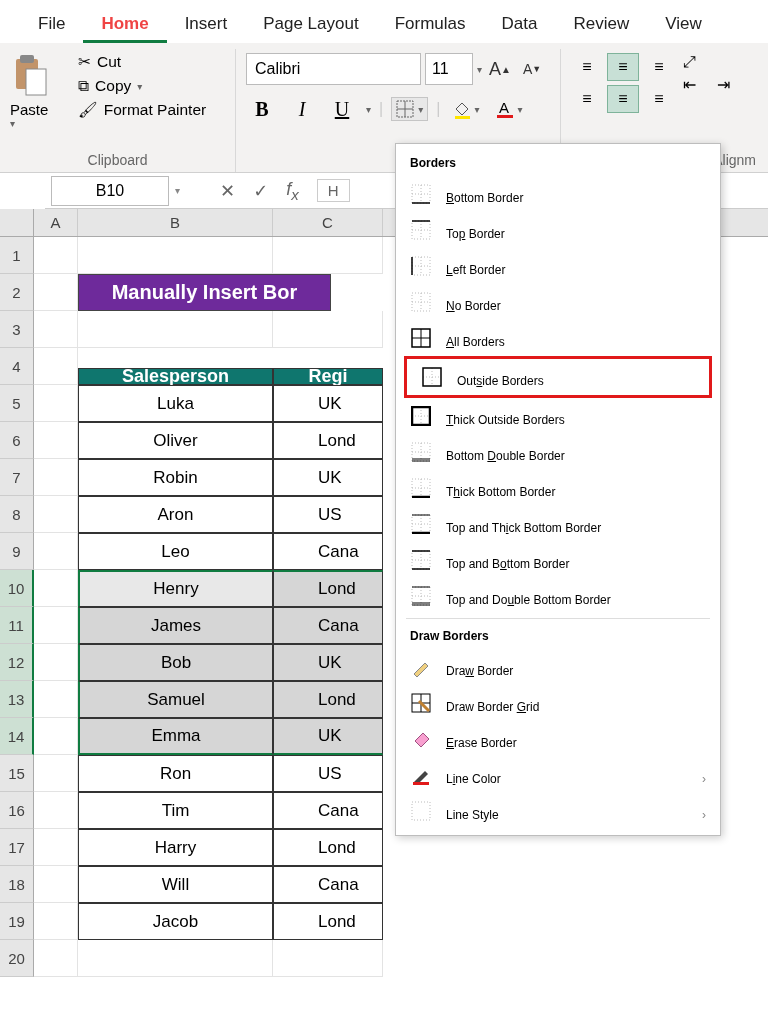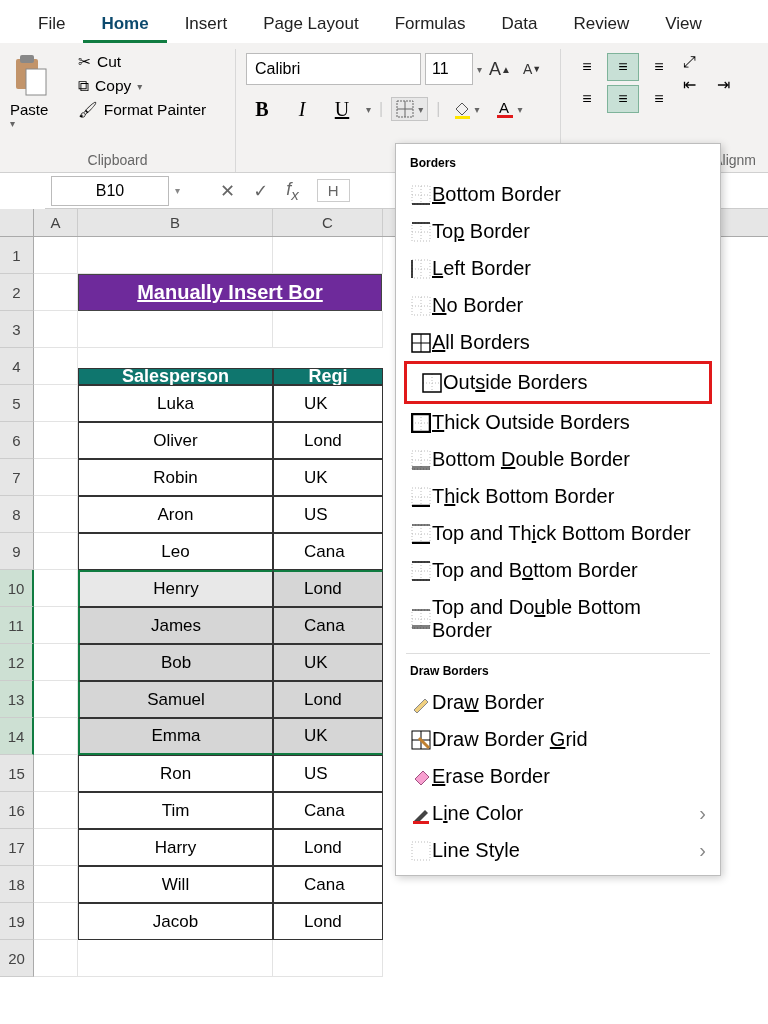--- a/index.html
+++ b/index.html
@@ -1,21 +1,21 @@
 <!DOCTYPE html>
 <html><head>
 <meta charset="utf-8">
 <style>
 * { box-sizing: border-box; margin: 0; padding: 0; font-family: "Segoe UI", Arial, sans-serif; }
 body { background: #fff; width: 768px; height: 1024px; overflow: hidden; position: relative; }
 
 
 .ribbon-tabs { display: flex; padding: 8px 0 0 20px; background: #fff; font-size: 17px; }
 .ribbon-tabs .tab { padding: 6px 18px; cursor: pointer; color: #222; }
-.ribbon-tabs .tab.active { color: #0c4a6e; border-bottom: 3px solid #107c41; font-weight: 600; }
+.ribbon-tabs .tab.active { color: #ef4444; border-bottom: 3px solid #107c41; font-weight: 600; }
 
 
 .ribbon { display: flex; background: #f3f2f1; border-bottom: 1px solid #d0d0d0; padding: 6px 0 0 0; height: 130px; }
 .group { border-right: 1px solid #d8d8d8; padding: 4px 10px 2px 10px; display: flex; flex-direction: column; justify-content: space-between; }
 .group-label { text-align: center; font-size: 14px; color: #666; padding: 2px 0; }
 
 .paste-btn { display: flex; flex-direction: column; width: 58px; }
 .paste-btn .icon-slot { width: 40px; height: 46px; }
 .paste-btn .lbl { font-size: 15px; margin-top: 2px; }
 
@@ -50,34 +50,34 @@
 .chA { width: 44px; }
 .chB { width: 195px; }
 .chC { width: 110px; }
 
 .rows { display: flex; flex-direction: column; }
 .r { display: flex; height: 37px; }
 .rh { width: 34px; background: #e6e6e6; border-right: 1px solid #aaa; border-bottom: 1px solid #ccc; font-size: 15px; color: #444; display: flex; align-items: center; justify-content: center; }
 .rh.sel { background: #cde0d3; border-right: 2px solid #107c41; }
 .cA { width: 44px; border-right: 1px solid #e3e3e3; border-bottom: 1px solid #e3e3e3; }
 .cB { width: 195px; border-right: 1px solid #e3e3e3; border-bottom: 1px solid #e3e3e3; display: flex; align-items: center; justify-content: center; font-size: 17px; }
-.cC { width: 110px; border-right: 1px solid #e3e3e3; border-bottom: 1px solid #e3e3e3; display: flex; align-items: center; justify-content: flex-start; padding-left: 30px; font-size: 17px; }
+.cC { width: 110px; border-right: 1px solid #e3e3e3; border-bottom: 1px solid #e3e3e3; display: flex; align-items: center; justify-content: flex-start; padding-left: 44px; font-size: 17px; }
 
 .banner { background: #6e2a9b; color: #fff; font-weight: bold; font-size: 20px; display: flex; align-items: center; justify-content: center; border: 1px solid #444; }
 .th { background: #0f766e; color: #fff; font-weight: bold; font-size: 18px; border: 1px solid #333; margin-top: 20px; }
 .data { border: 1px solid #333; }
 .sel-cell { background: #d6d6d6; }
 .sel-top { border-top: 2px solid #107c41; }
 .sel-bot { border-bottom: 2px solid #107c41; }
 .sel-left { border-left: 2px solid #107c41; }
 
 
 .borders-menu { position: absolute; left: 395px; top: 143px; width: 326px; background: #fff; border: 1px solid #bdbdbd; box-shadow: 2px 2px 8px rgba(0,0,0,.2); z-index: 10; padding: 6px 0; }
 .borders-menu .section-title { font-weight: 600; padding: 6px 14px; font-size: 12px; }
-.borders-menu .mi { display: flex; align-items: center; padding: 7px 14px; font-size: 20px; cursor: pointer; }
+.borders-menu .mi { display: flex; align-items: flex-end; gap: 14px; padding: 7px 14px; font-size: 12px; cursor: pointer; }
 .borders-menu .mi .ic { width: 22px; height: 22px; display: flex; align-items: center; justify-content: center; }
 .borders-menu .sep { height: 1px; background: #ddd; margin: 4px 10px; }
 .borders-menu .highlight-box { border: 3px solid #e1191a; margin: 0 8px; }
 .borders-menu .arrow { margin-left: auto; color: #888; }
 
 .u { text-decoration: underline; }
 
 svg { display: block; }
 </style>
 </head>
@@ -222,21 +222,21 @@
   <div class="rows" id="rows">
       <div class="r">
         <div class="rh">1</div>
         <div class="cA"></div>
         <div class="cB"></div>
         <div class="cC"></div>
       </div>
       <div class="r">
         <div class="rh">2</div>
         <div class="cA"></div>
-        <div class="cB banner" style="justify-content: center; width: 304px; text-decoration: underline;">Manually Insert Bor</div>
+        <div class="cB banner" style="justify-content: center; width: 253px;">Manually Insert Bor</div>
       </div>
       <div class="r">
         <div class="rh">3</div>
         <div class="cA"></div>
         <div class="cB"></div>
         <div class="cC"></div>
       </div>
       <div class="r">
         <div class="rh">4</div>
         <div class="cA"></div>

